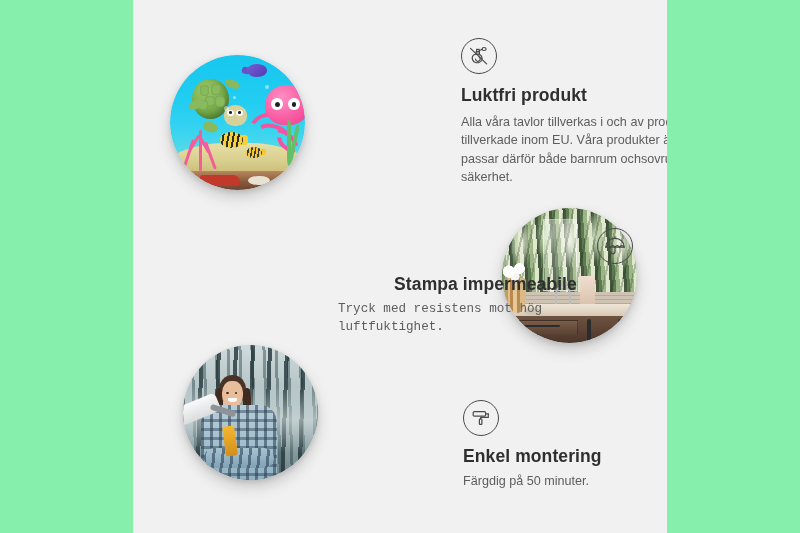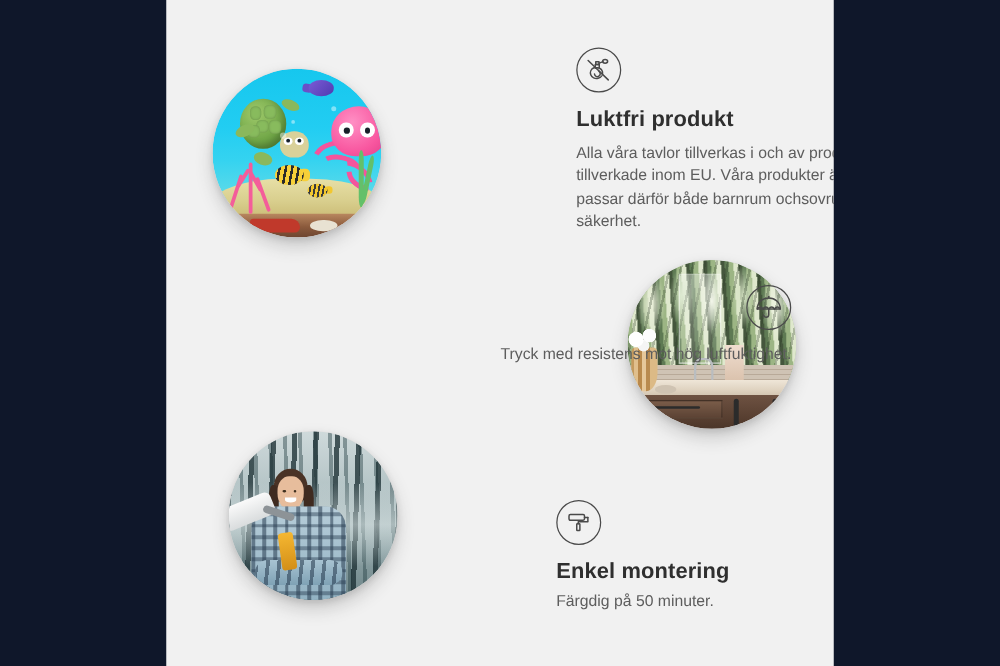--- a/index.html
+++ b/index.html
@@ -11,21 +11,21 @@
     height: 533px;
     background: #ffffff;
     font-family: "Liberation Sans", sans-serif;
     overflow: hidden;
   }
 
   #stage {
     position: relative;
     width: 800px;
     height: 533px;
-    background: #0f172a;
+    background: #86efac;
   }
 
   
   #canvas {
     position: absolute;
     left: 133px;
     top: 0;
     width: 534px;
     height: 533px;
     background: #f1f1f1;
@@ -340,24 +340,24 @@
   
   #feature-odorless { left: 328px; top: 38px; width: 300px; }
   #feature-odorless .f-icon { margin-bottom: 11px; }
   #feature-odorless .f-title { margin-bottom: 7px; }
   #feature-odorless .f-desc { width: 292px; }
 
   
   #feature-waterproof { left: 205px; top: 228px; width: 295px; text-align: center; }
   #feature-waterproof .f-icon { margin: 0 0 10px auto; }
   #feature-waterproof .f-title { margin-bottom: 5px; text-align:center; }
-  #feature-waterproof .f-desc { text-align:right; }
-
-  
-  #feature-mounting { left: 312px; top: 400px; width: 280px; }
+  #feature-waterproof .f-desc { text-align:left;font-family:Liberation Mono, monospace; }
+
+  
+  #feature-mounting { left: 330px; top: 400px; width: 280px; }
   #feature-mounting .f-icon { margin-bottom: 10px; }
   #feature-mounting .f-title { margin-bottom: 5px; }
 </style>
 </head>
 <body>
 
 <div id="stage">
   <div id="canvas">
 
     <div class="photo" id="photo-underwater">
@@ -473,20 +473,21 @@
         <svg width="24" height="24" viewBox="0 0 24 24" fill="none" stroke="#4a4a4a" stroke-width="1.2" stroke-linecap="round" stroke-linejoin="round">
           <path d="M2.8 13.2 C2.8 7.9 6.9 4.4 12 4.4 C17.1 4.4 21.2 7.9 21.2 13.2 Z"></path>
           <path d="M2.8 13.2 C4.4 11.0 6.0 11.0 7.4 13.2"></path>
           <path d="M7.4 13.2 C8.9 11.0 10.5 11.0 12 13.2"></path>
           <path d="M12 13.2 C13.5 11.0 15.1 11.0 16.6 13.2"></path>
           <path d="M16.6 13.2 C18.0 11.0 19.6 11.0 21.2 13.2"></path>
           <path d="M12 4.4 L12 2.9"></path>
           <path d="M12 13.2 L12 17.6 C12 19.0 11.0 19.8 9.9 19.8 C8.8 19.8 8.0 19.0 8.0 17.9"></path>
         </svg>
       </div>
+      <div class="f-title">Stampa impermeabile</div>
       <div class="f-desc">Tryck med resistens mot hög luftfuktighet.</div>
     </div>
 
     <div class="photo" id="photo-forest">
       <div class="inner">
         <div class="for-bg"></div>
         <div class="for-trees"></div>
         <div class="for-mist"></div>
         <div class="for-woman">
           <div class="hair"></div>

